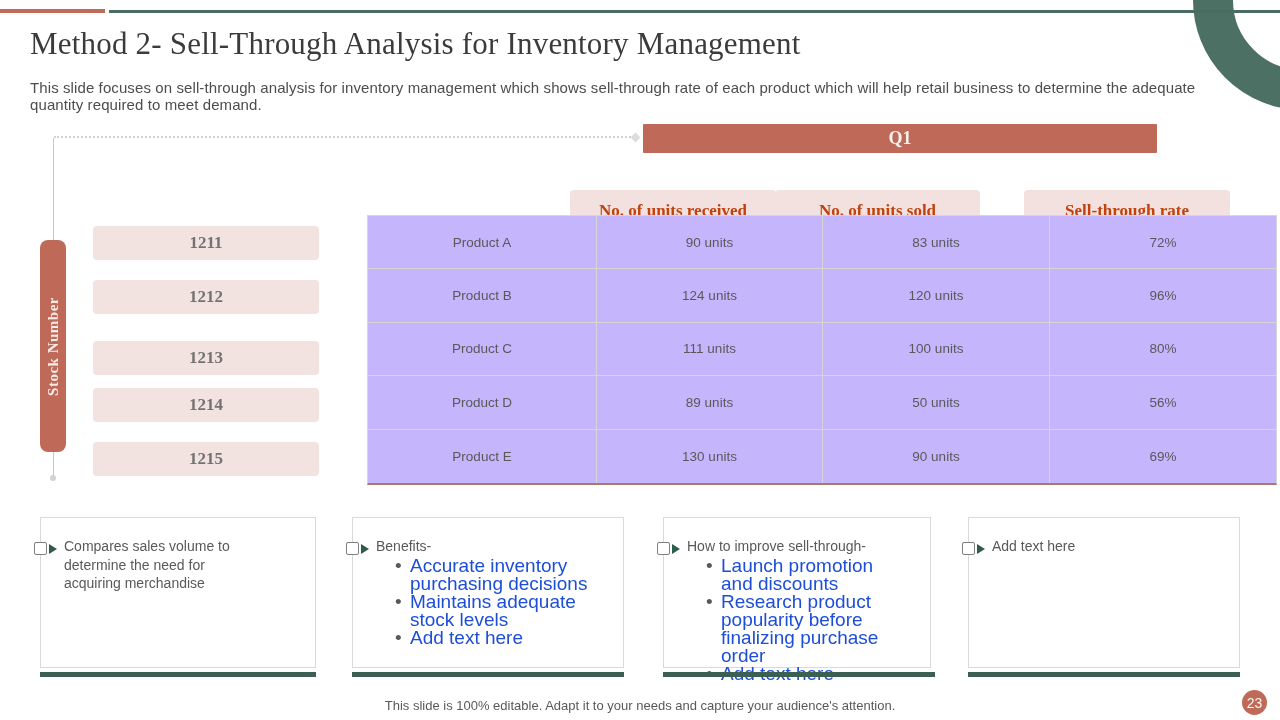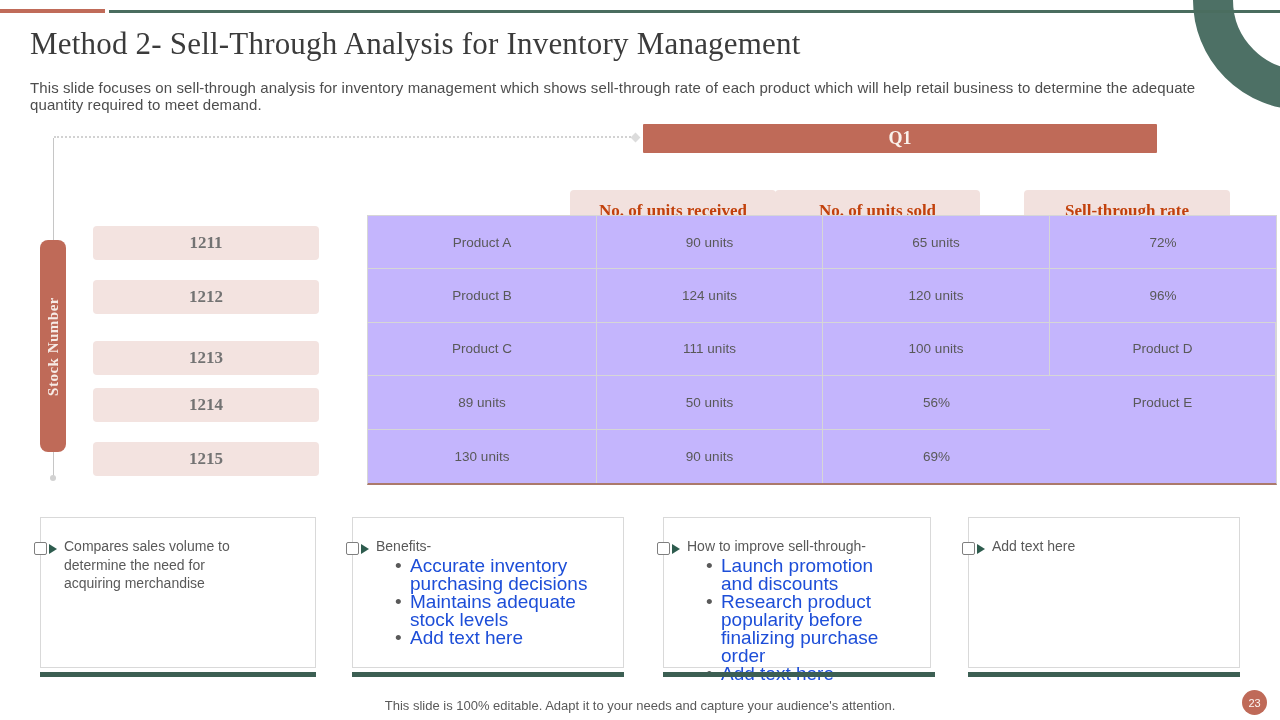--- a/index.html
+++ b/index.html
@@ -102,21 +102,21 @@
   .note-bullets li::before{content:"•";position:absolute;left:0;color:#595959;}
   .note.n3 .note-bullets li{max-width:176px;}
   
   .footer{
     position:absolute;left:0;top:698px;width:1280px;text-align:center;
     font-size:13px;color:#595959;
   }
   .page-badge{
     position:absolute;left:1242px;top:690px;width:25px;height:25px;border-radius:50%;
     background:#bf6a58;display:flex;align-items:center;justify-content:center;
-    font-size:11px;color:#fdf6f2;
+    font-size:14px;color:#fdf6f2;
   }
 </style>
 </head>
 <body>
 
 <div class="slide">
 
   <div class="accent-salmon"></div>
   <div class="accent-green"></div>
   <div class="ring"></div>
@@ -142,31 +142,32 @@
 
   <div class="stockbox" style="top:226px">1211</div>
   <div class="stockbox" style="top:280px">1212</div>
   <div class="stockbox" style="top:341px">1213</div>
   <div class="stockbox" style="top:388px">1214</div>
   <div class="stockbox" style="top:442px">1215</div>
 
   <div class="table">
     <div class="cell">Product A</div>
     <div class="cell">90 units</div>
-    <div class="cell">65 units</div>
+    <div class="cell">83 units</div>
     <div class="cell lastcol">72%</div>
 
     <div class="cell">Product B</div>
     <div class="cell">124 units</div>
     <div class="cell">120 units</div>
     <div class="cell lastcol">96%</div>
 
     <div class="cell">Product C</div>
     <div class="cell">111 units</div>
     <div class="cell">100 units</div>
+    <div class="cell lastcol">80%</div>
 
     <div class="cell">Product D</div>
     <div class="cell">89 units</div>
     <div class="cell">50 units</div>
     <div class="cell lastcol">56%</div>
 
     <div class="cell lastrow">Product E</div>
     <div class="cell lastrow">130 units</div>
     <div class="cell lastrow">90 units</div>
     <div class="cell lastcol lastrow">69%</div>

